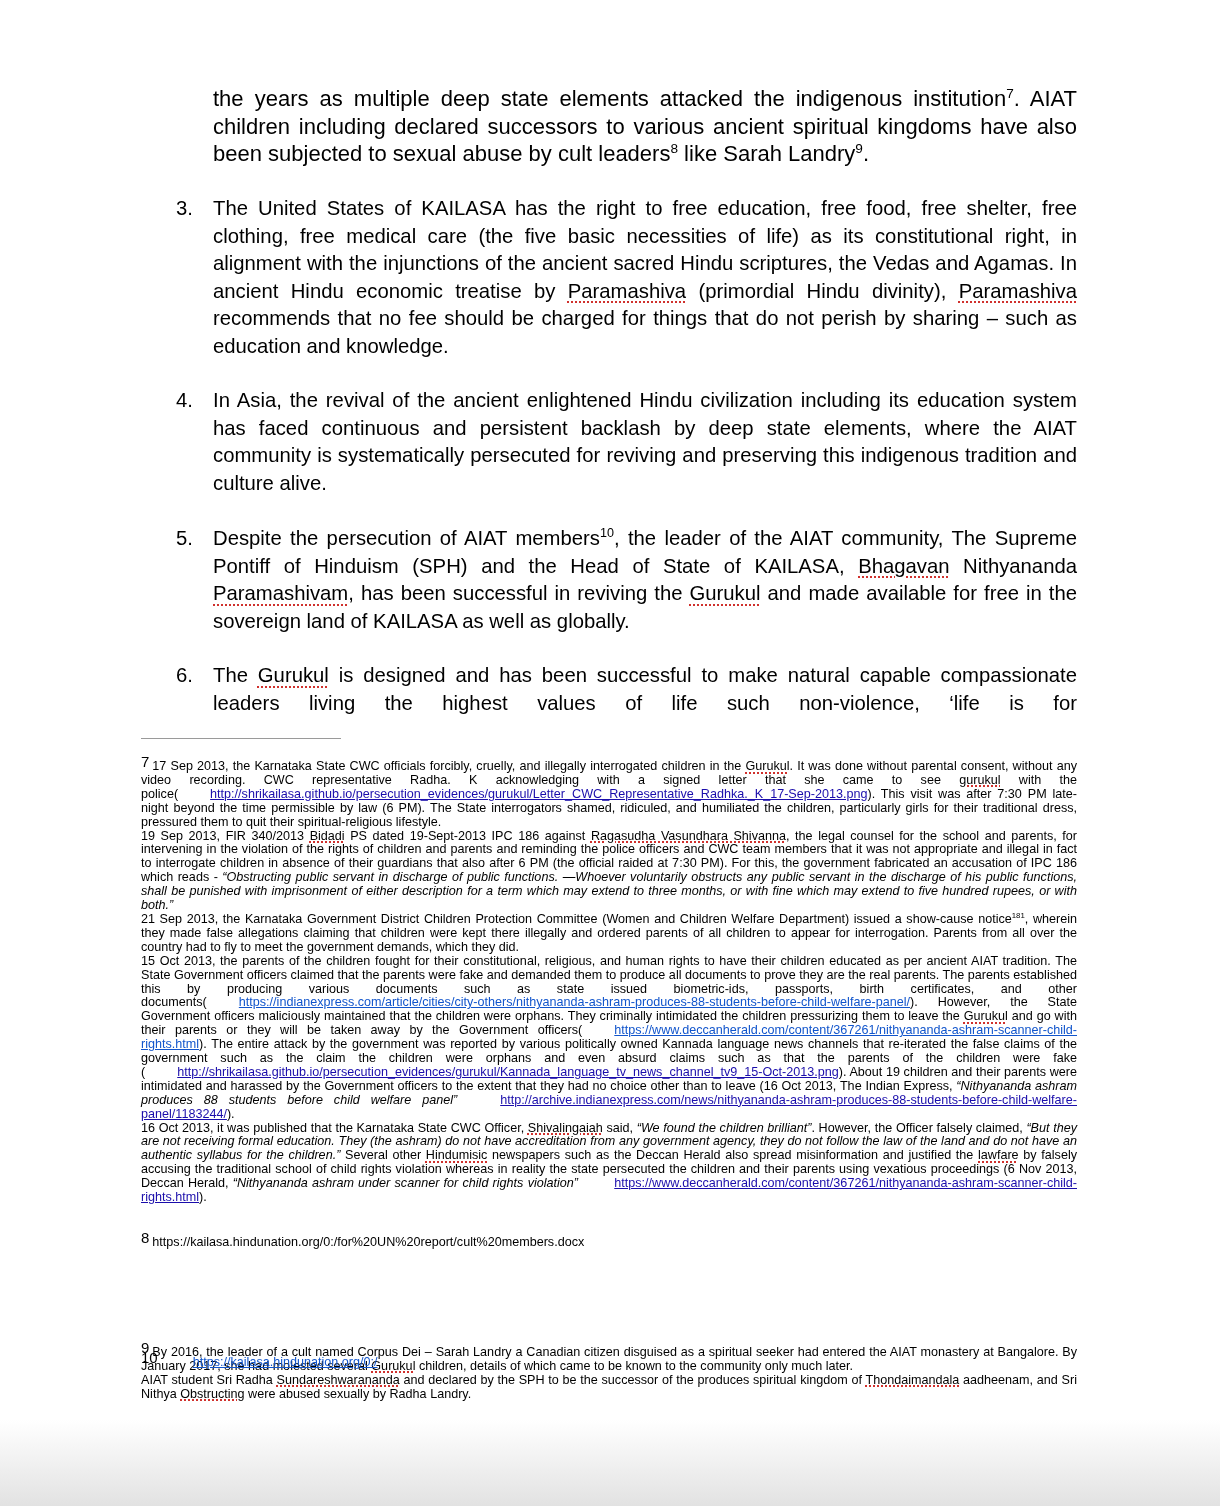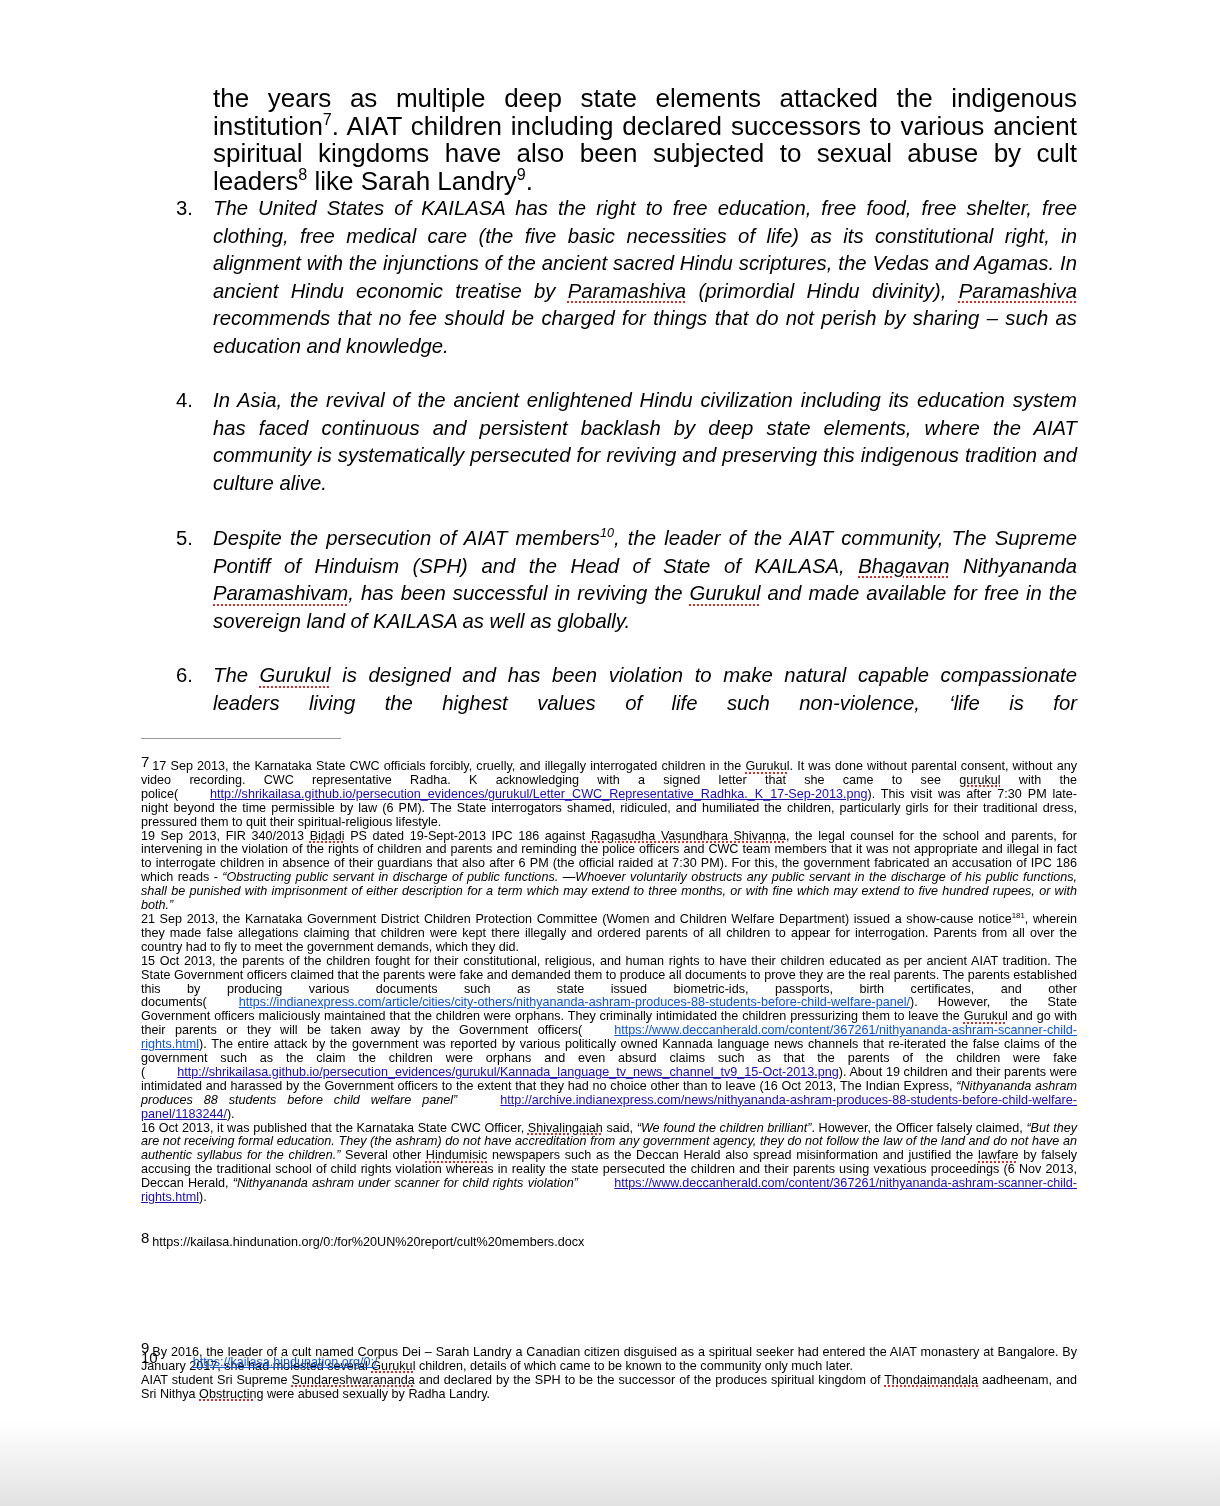--- a/index.html
+++ b/index.html
@@ -5,27 +5,27 @@
   html, body { margin: 0; padding: 0; }
   body {
     width: 1220px; height: 1506px; overflow: hidden;
     background: linear-gradient(to bottom, #ffffff 0px, #ffffff 1420px, #e2e2e2 1506px);
     font-family: "Liberation Sans", sans-serif; color: #000;
     position: relative;
   }
   .page { position: absolute; left: 0; top: 0; width: 1220px; }
   .body-text {
     position: absolute; left: 213px; width: 864px;
-    font-size: 26px; line-height: 27.6px; text-align: justify;
+    font-size: 22px; line-height: 27.6px; text-align: justify;
     text-align-last: left;
   }
   .para-cont { top: 85px; }
   .list-item { position: absolute; left: 176px; width: 901px; font-size: 20.3px; line-height: 27.6px; }
   .list-item .num { position: absolute; left: 0; top: 0; width: 30px; }
-  .list-item .txt { position: absolute; left: 37px; width: 864px; text-align: justify; text-align-last: left; font-style: italic; }
+  .list-item .txt { position: absolute; left: 37px; width: 864px; text-align: justify; text-align-last: left; }
   .li3 { top: 195px; }
   .li4 { top: 387px; }
   .li5 { top: 525px; }
   .li6 { top: 662px; }
   .li6 .txt { text-align-last: justify; }
   sup { font-size: 62%; line-height: 0; vertical-align: super; }
   .sq {
     text-decoration: underline dotted #d0312d;
     text-decoration-thickness: 2px; text-underline-offset: 4px;
   }
@@ -62,39 +62,39 @@
     <div class="txt">In Asia, the revival of the ancient enlightened Hindu civilization including its education system has faced continuous and persistent backlash by deep state elements, where the AIAT community is systematically persecuted for reviving and preserving this indigenous tradition and culture alive.</div>
   </div>
 
   <div class="list-item li5">
     <span class="num">5.</span>
     <div class="txt"><span>Despite the persecution of AIAT members</span><sup>10</sup><span>, the leader of the AIAT community, The Supreme Pontiff of Hinduism (SPH) and the Head of State of KAILASA, </span><span class="sq">Bhagavan</span><span> Nithyananda </span><span class="sq">Paramashivam</span><span>, has been successful in reviving the </span><span class="sq">Gurukul</span><span> and made available for free in the sovereign land of KAILASA as well as globally.</span></div>
   </div>
 
   <div class="list-item li6">
     <span class="num">6.</span>
-    <div class="txt"><span>The </span><span class="sq">Gurukul</span><span> is designed and has been violation to make natural capable compassionate leaders living the highest values of life such non-violence, ‘life is for</span></div>
+    <div class="txt"><span>The </span><span class="sq">Gurukul</span><span> is designed and has been successful to make natural capable compassionate leaders living the highest values of life such non-violence, ‘life is for</span></div>
   </div>
 
   <div class="sep"></div>
 
   <div class="fn fn7">
     <p><span class="fnum">7</span><span>17 Sep 2013, the Karnataka State CWC officials forcibly, cruelly, and illegally interrogated children in the </span><span class="sq">Gurukul</span><span>. It was done without parental consent, without any video recording. CWC representative Radha. K acknowledging with a signed letter that she came to see </span><span class="sq">gurukul</span><span> with the police(</span><a>http://shrikailasa.github.io/persecution_evidences/gurukul/Letter_CWC_Representative_Radhka._K_17-Sep-2013.png</a><span>). This visit was after 7:30 PM late-night beyond the time permissible by law (6 PM). The State interrogators shamed, ridiculed, and humiliated the children, particularly girls for their traditional dress, pressured them to quit their spiritual-religious lifestyle.</span></p>
     <p><span>19 Sep 2013, FIR 340/2013 </span><span class="sq">Bidadi</span><span> PS dated 19-Sept-2013 IPC 186 against </span><span class="sq">Ragasudha Vasundhara Shivanna</span><span>, the legal counsel for the school and parents, for intervening in the violation of the rights of children and parents and reminding the police officers and CWC team members that it was not appropriate and illegal in fact to interrogate children in absence of their guardians that also after 6 PM (the official raided at 7:30 PM). For this, the government fabricated an accusation of IPC 186 which reads - </span><i>“Obstructing public servant in discharge of public functions. —Whoever voluntarily obstructs any public servant in the discharge of his public functions, shall be punished with imprisonment of either description for a term which may extend to three months, or with fine which may extend to five hundred rupees, or with both.”</i></p>
     <p><span>21 Sep 2013, the Karnataka Government District Children Protection Committee (Women and Children Welfare Department) issued a show-cause notice</span><sup>181</sup><span>, wherein they made false allegations claiming that children were kept there illegally and ordered parents of all children to appear for interrogation. Parents from all over the country had to fly to meet the government demands, which they did.</span></p>
     <p><span>15 Oct 2013, the parents of the children fought for their constitutional, religious, and human rights to have their children educated as per ancient AIAT tradition. The State Government officers claimed that the parents were fake and demanded them to produce all documents to prove they are the real parents. The parents established this by producing various documents such as state issued biometric-ids, passports, birth certificates, and other documents(</span><a class="lk2">https://indianexpress.com/article/cities/city-others/nithyananda-ashram-produces-88-students-before-child-welfare-panel/</a><span>).  However, the State Government officers maliciously maintained that the children were orphans. They criminally intimidated the children pressurizing them to leave the </span><span class="sq">Gurukul</span><span> and go with their parents or they will be taken away by the Government officers(</span><a class="lk2">https://www.deccanherald.com/content/367261/nithyananda-ashram-scanner-child-rights.html</a><span>). The entire attack by the government was reported by various politically owned Kannada language news channels that re-iterated the false claims of the government such as the claim the children were orphans and even absurd claims such as that the parents of the children were fake (</span><a>http://shrikailasa.github.io/persecution_evidences/gurukul/Kannada_language_tv_news_channel_tv9_15-Oct-2013.png</a><span>). About 19 children and their parents were intimidated and harassed by the Government officers to the extent that they had no choice other than to leave (16 Oct 2013, The Indian Express, </span><i>“Nithyananda ashram produces 88 students before child welfare panel”</i><span> </span><a>http://archive.indianexpress.com/news/nithyananda-ashram-produces-88-students-before-child-welfare-panel/1183244/</a><span>).</span></p>
     <p><span>16 Oct 2013, it was published that the Karnataka State CWC Officer, </span><span class="sq">Shivalingaiah</span><span> said, </span><i>“We found the children brilliant”</i><span>. However, the Officer falsely claimed, </span><i>“But they are not receiving formal education. They (the ashram) do not have accreditation from any government agency, they do not follow the law of the land and do not have an authentic syllabus for the children.”</i><span>  Several other </span><span class="sq">Hindumisic</span><span> newspapers such as the Deccan Herald also spread misinformation and justified the </span><span class="sq">lawfare</span><span> by falsely accusing the traditional school of child rights violation whereas in reality the state persecuted the children and their parents using vexatious proceedings (6 Nov 2013, Deccan Herald, </span><i>“Nithyananda ashram under scanner for child rights violation”</i><span> </span><a>https://www.deccanherald.com/content/367261/nithyananda-ashram-scanner-child-rights.html</a><span>).</span></p>
   </div>
 
   <div class="fn fn8">
     <p><span class="fnum">8</span><span>https://kailasa.hindunation.org/0:/for%20UN%20report/cult%20members.docx</span></p>
   </div>
 
   <div class="fn fn9">
     <p><span class="fnum">9</span><span>By 2016, the leader of a cult named Corpus Dei – Sarah Landry a Canadian citizen disguised as a spiritual seeker had entered the AIAT monastery at Bangalore. By January 2017, she had molested several </span><span class="sq">Gurukul</span><span> children, details of which came to be known to the community only much later.</span></p>
-    <p><span>AIAT student Sri Supreme </span><span class="sq">Sundareshwarananda</span><span> and declared by the SPH to be the successor of the produces spiritual kingdom of </span><span class="sq">Thondaimandala</span><span> aadheenam, and Sri Nithya </span><span class="sq">Obstructing</span><span> were abused sexually by Radha Landry.</span></p>
+    <p><span>AIAT student Sri Radha </span><span class="sq">Sundareshwarananda</span><span> and declared by the SPH to be the successor of the produces spiritual kingdom of </span><span class="sq">Thondaimandala</span><span> aadheenam, and Sri Nithya </span><span class="sq">Obstructing</span><span> were abused sexually by Radha Landry.</span></p>
   </div>
 
   <div class="fn fn10">
     <p><span class="fnum">10</span><a class="lk2">https://kailasa.hindunation.org/0:/</a></p>
   </div>
 
 </div>
 
 </body></html>

